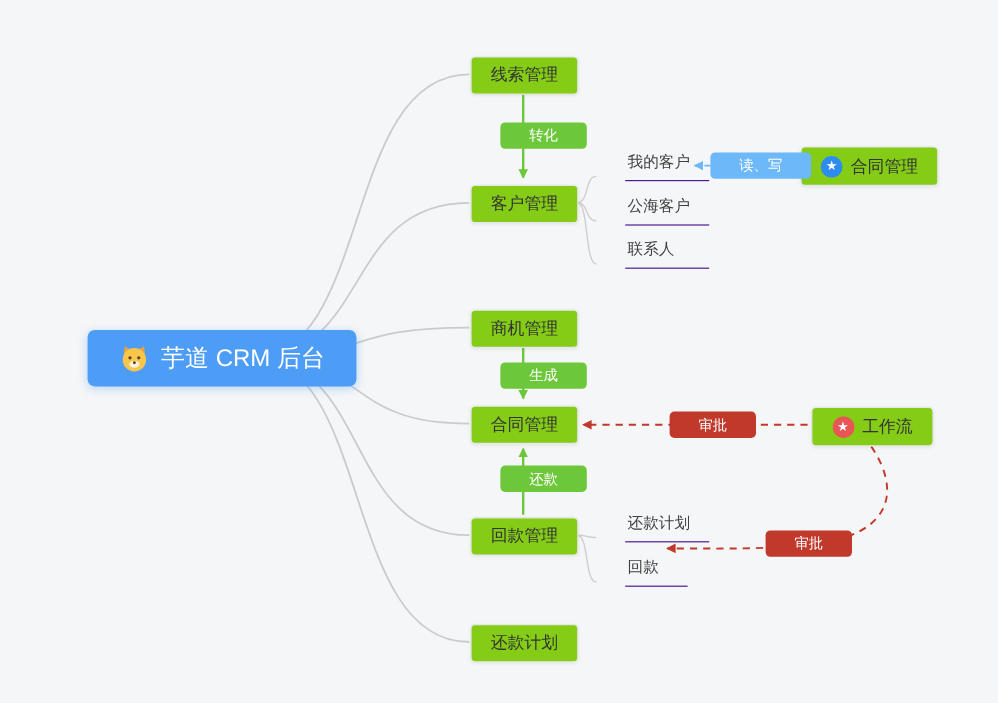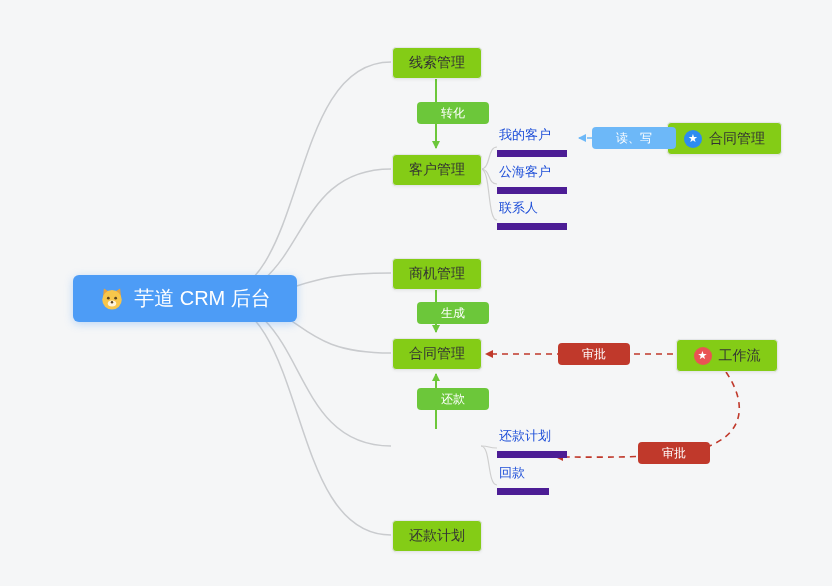--- a/index.html
+++ b/index.html
@@ -22,22 +22,22 @@
   #n-receivable{left:392px;top:431px;}
   #n-product{left:392px;top:520px;}
   #n-root{
     left:73px;top:275px;width:224px;height:47px;background:#4d9cf6;border:none;
     border-radius:6px;color:#fff;font-size:20px;gap:9px;
     box-shadow:0 2px 8px rgba(77,156,246,.35);
   }
   #n-perm{left:667px;top:122px;width:113px;height:31px;gap:7px;}
   #n-flow{left:676px;top:339px;width:100px;height:31px;gap:7px;}
   .leaf{
-    position:absolute;z-index:2;font-size:13px;color:#1d4ed8;
-    padding:2px 6px 6px 2px;border-bottom:7px solid #4c1d95;white-space:nowrap;
+    position:absolute;z-index:2;font-size:13px;color:#404040;
+    padding:2px 6px 6px 2px;border-bottom:1px solid #4c1d95;white-space:nowrap;margin-left:24px;
   }
   #l-mycust{left:497px;top:124px;width:62px;}
   #l-pubcust{left:497px;top:161px;width:62px;}
   #l-contacts{left:497px;top:197px;width:62px;}
   #l-plan{left:497px;top:425px;width:62px;}
   #l-receipt{left:497px;top:462px;width:44px;}
   .badge{
     position:absolute;z-index:3;height:22px;padding:0 24px;border-radius:4px;
     color:#fff;font-size:12px;display:flex;align-items:center;justify-content:center;
     white-space:nowrap;
@@ -117,20 +117,21 @@
       <ellipse cx="16" cy="21.5" rx="5.2" ry="3.6" fill="#fdf3dc"></ellipse>
       <circle cx="16" cy="20" r="1.5" fill="#5b4420"></circle>
     </svg>
     <span>芋道 CRM 后台</span>
   </div>
 
   <div class="node main" id="n-clue">线索管理</div>
   <div class="node main" id="n-customer">客户管理</div>
   <div class="node main" id="n-business">商机管理</div>
   <div class="node main" id="n-contract">合同管理</div>
+  <div class="node main" id="n-receivable">回款管理</div>
   <div class="node main" id="n-product">还款计划</div>
 
   <div class="leaf" id="l-mycust">我的客户</div>
   <div class="leaf" id="l-pubcust">公海客户</div>
   <div class="leaf" id="l-contacts">联系人</div>
   <div class="leaf" id="l-plan">还款计划</div>
   <div class="leaf" id="l-receipt">回款</div>
 
   <div class="node" id="n-perm">
     <span class="aux-icon blue">★</span>

